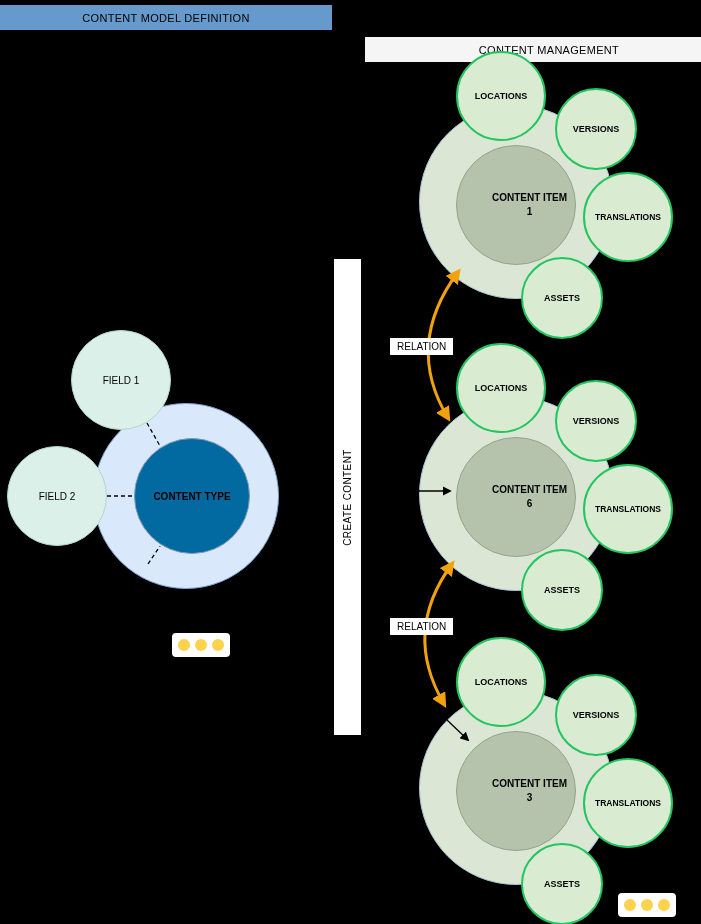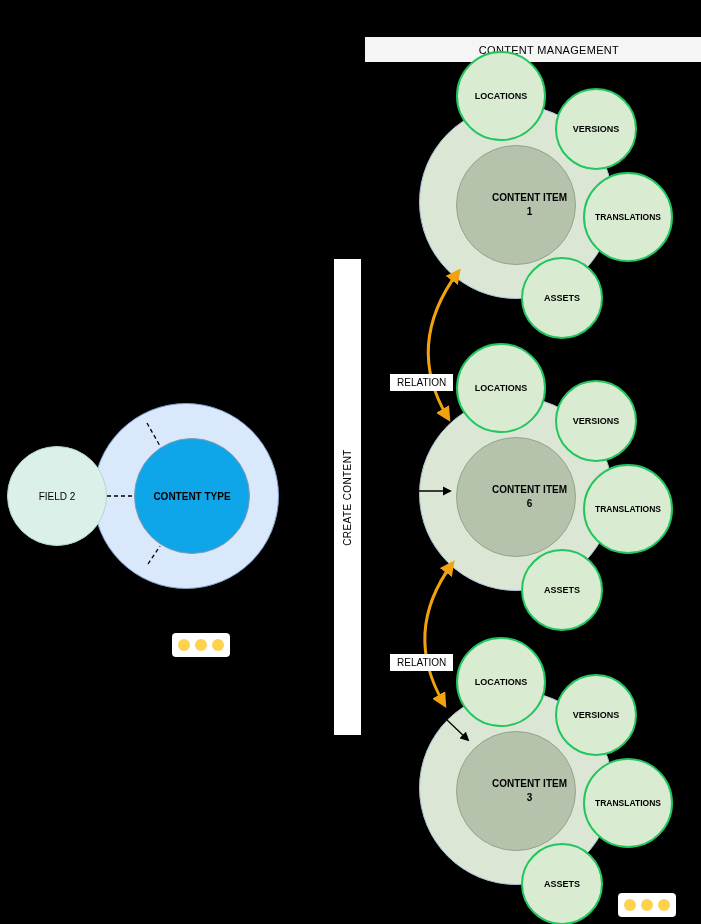--- a/index.html
+++ b/index.html
@@ -20,38 +20,38 @@
   .circle {
     position:absolute; border-radius:50%; box-sizing:border-box;
     display:flex; align-items:center; justify-content:center;
     text-align:center; transform:translate(-50%,-50%);
   }
 
   
   .type-outer { left:186px; top:496px; width:186px; height:186px;
     background:#dae8fc; border:1px solid #7fa3cc; }
   .type-inner { left:192px; top:496px; width:116px; height:116px;
-    background:#0ea5e9; border:1px solid #8499b3; font-weight:bold; font-size:10px; }
+    background:#0369a1; border:1px solid #8499b3; font-weight:bold; font-size:10px; }
   .field { width:100px; height:100px; background:#dcf0ea; border:1px solid #b2d7cd; font-size:10px; }
   .field1 { left:121px; top:380px; }
   .field2 { left:57px;  top:496px; }
   .field3 { left:121px; top:606px; }
 
   
   .create-bar {
     position:absolute; left:333px; top:258px; width:29px; height:478px;
     background:#ffffff; border:1px solid #000; box-sizing:border-box;
     display:flex; align-items:center; justify-content:center;
   }
   .create-bar span { transform:rotate(-90deg); white-space:nowrap; font-size:10px; letter-spacing:0.4px; }
 
   
   .relation {
     position:absolute; background:#ffffff; font-size:10px;
-    padding:3px 7px; z-index:60;margin-top:36px;
+    padding:3px 7px; z-index:60;
   }
   .relation1 { left:390px; top:338px; }
   .relation2 { left:390px; top:618px; }
 
   
   .cluster { position:absolute; width:0; height:0; }
   .c1 { left:516px; top:202px; }
   .c2 { left:516px; top:494px; }
   .c3 { left:516px; top:788px; }
   .item-outer { left:0; top:0; width:194px; height:194px;
@@ -78,23 +78,25 @@
   .overlay { position:absolute; left:0; top:0; z-index:50; pointer-events:none; }
   .dash { stroke:#000; stroke-width:1.3; stroke-dasharray:4 3; fill:none; }
   .orange { stroke:#f2a20d; stroke-width:3; fill:none; stroke-linecap:round; }
   .black-arrow { stroke:#000; stroke-width:1.3; fill:none; }
 </style>
 </head>
 <body>
 
 <div class="stage">
 
+  <div class="header header-left">CONTENT MODEL DEFINITION</div>
   <div class="header header-right">CONTENT MANAGEMENT</div>
 
   <div class="circle type-outer"></div>
+  <div class="circle field field1">FIELD 1</div>
   <div class="circle field field2">FIELD 2</div>
   <div class="circle type-inner">CONTENT TYPE</div>
   <div class="dots-box dots-left">
     <span class="dot"></span>
     <span class="dot"></span>
     <span class="dot"></span>
   </div>
 
   <div class="create-bar">
     <span>CREATE CONTENT</span>

